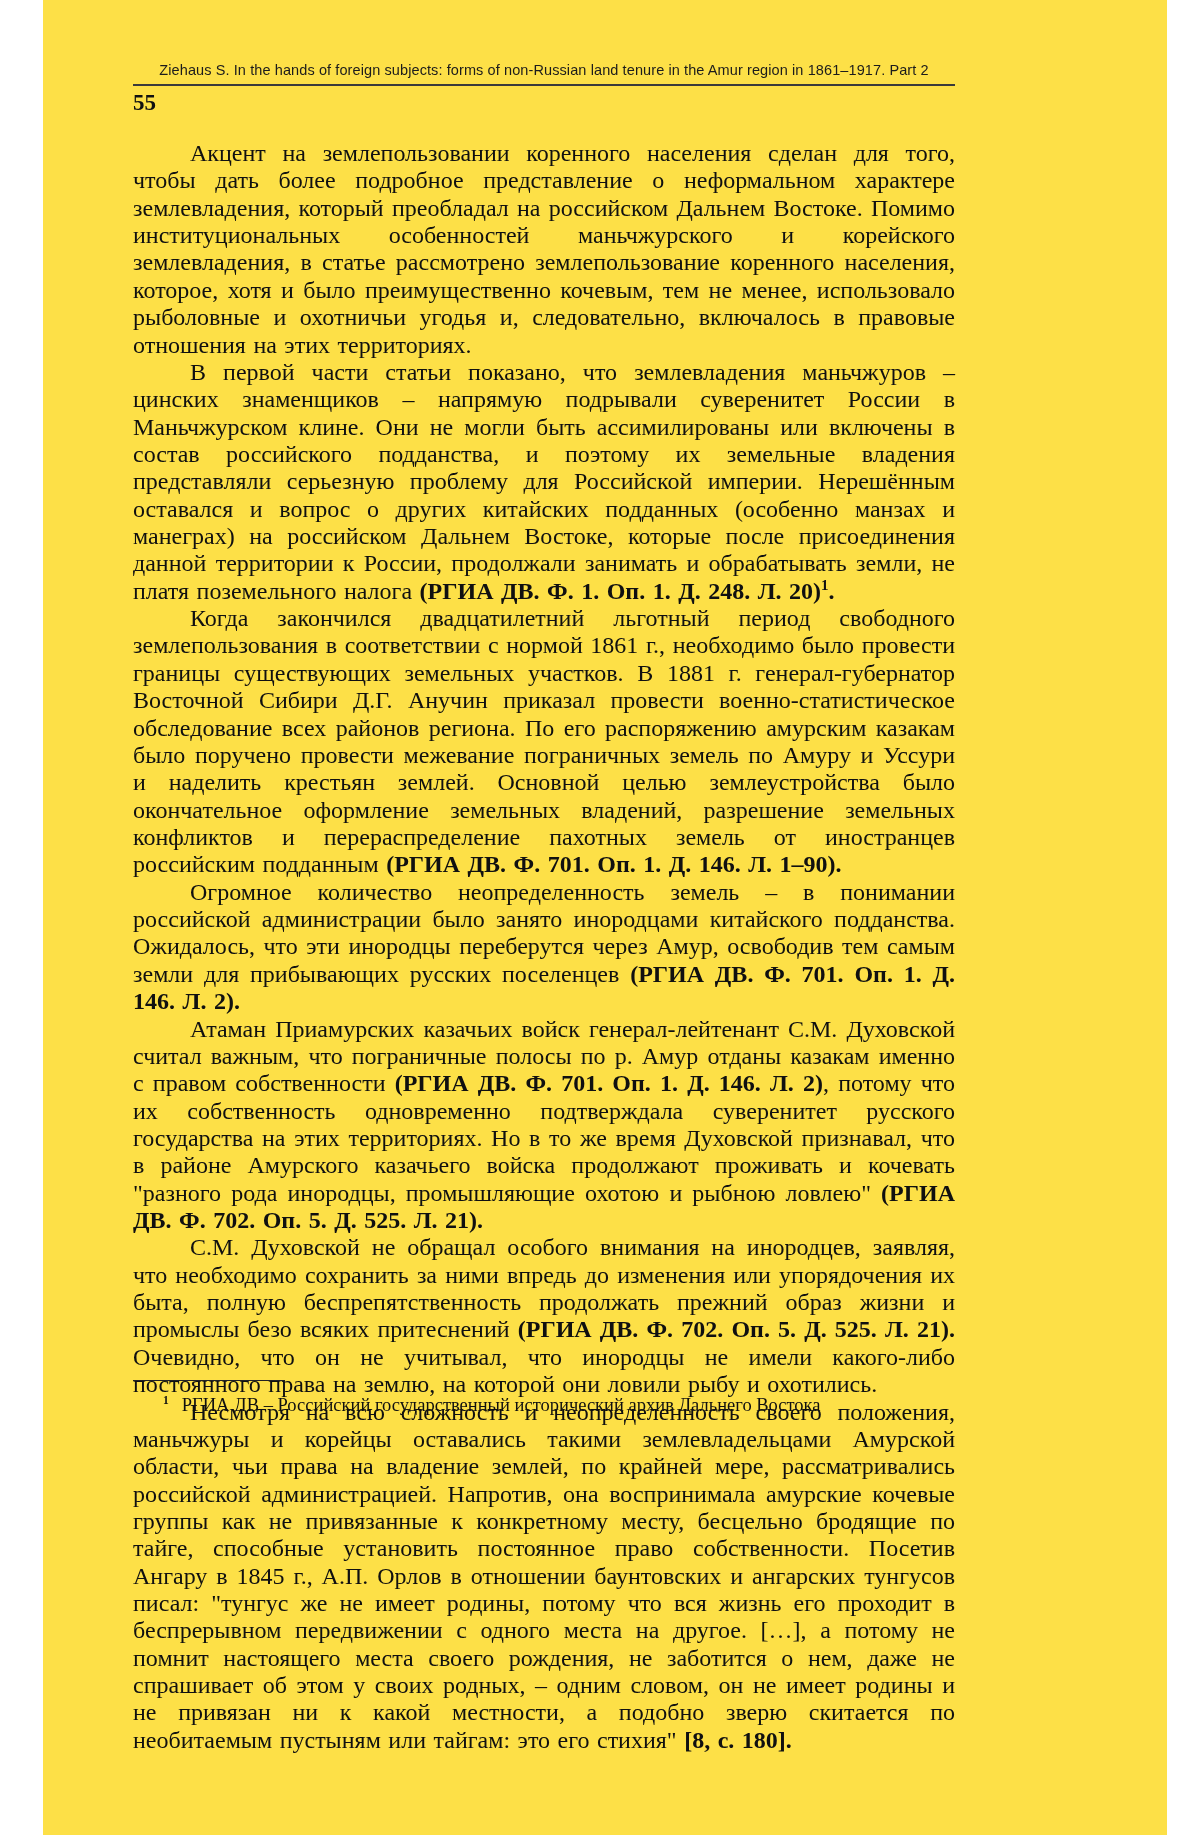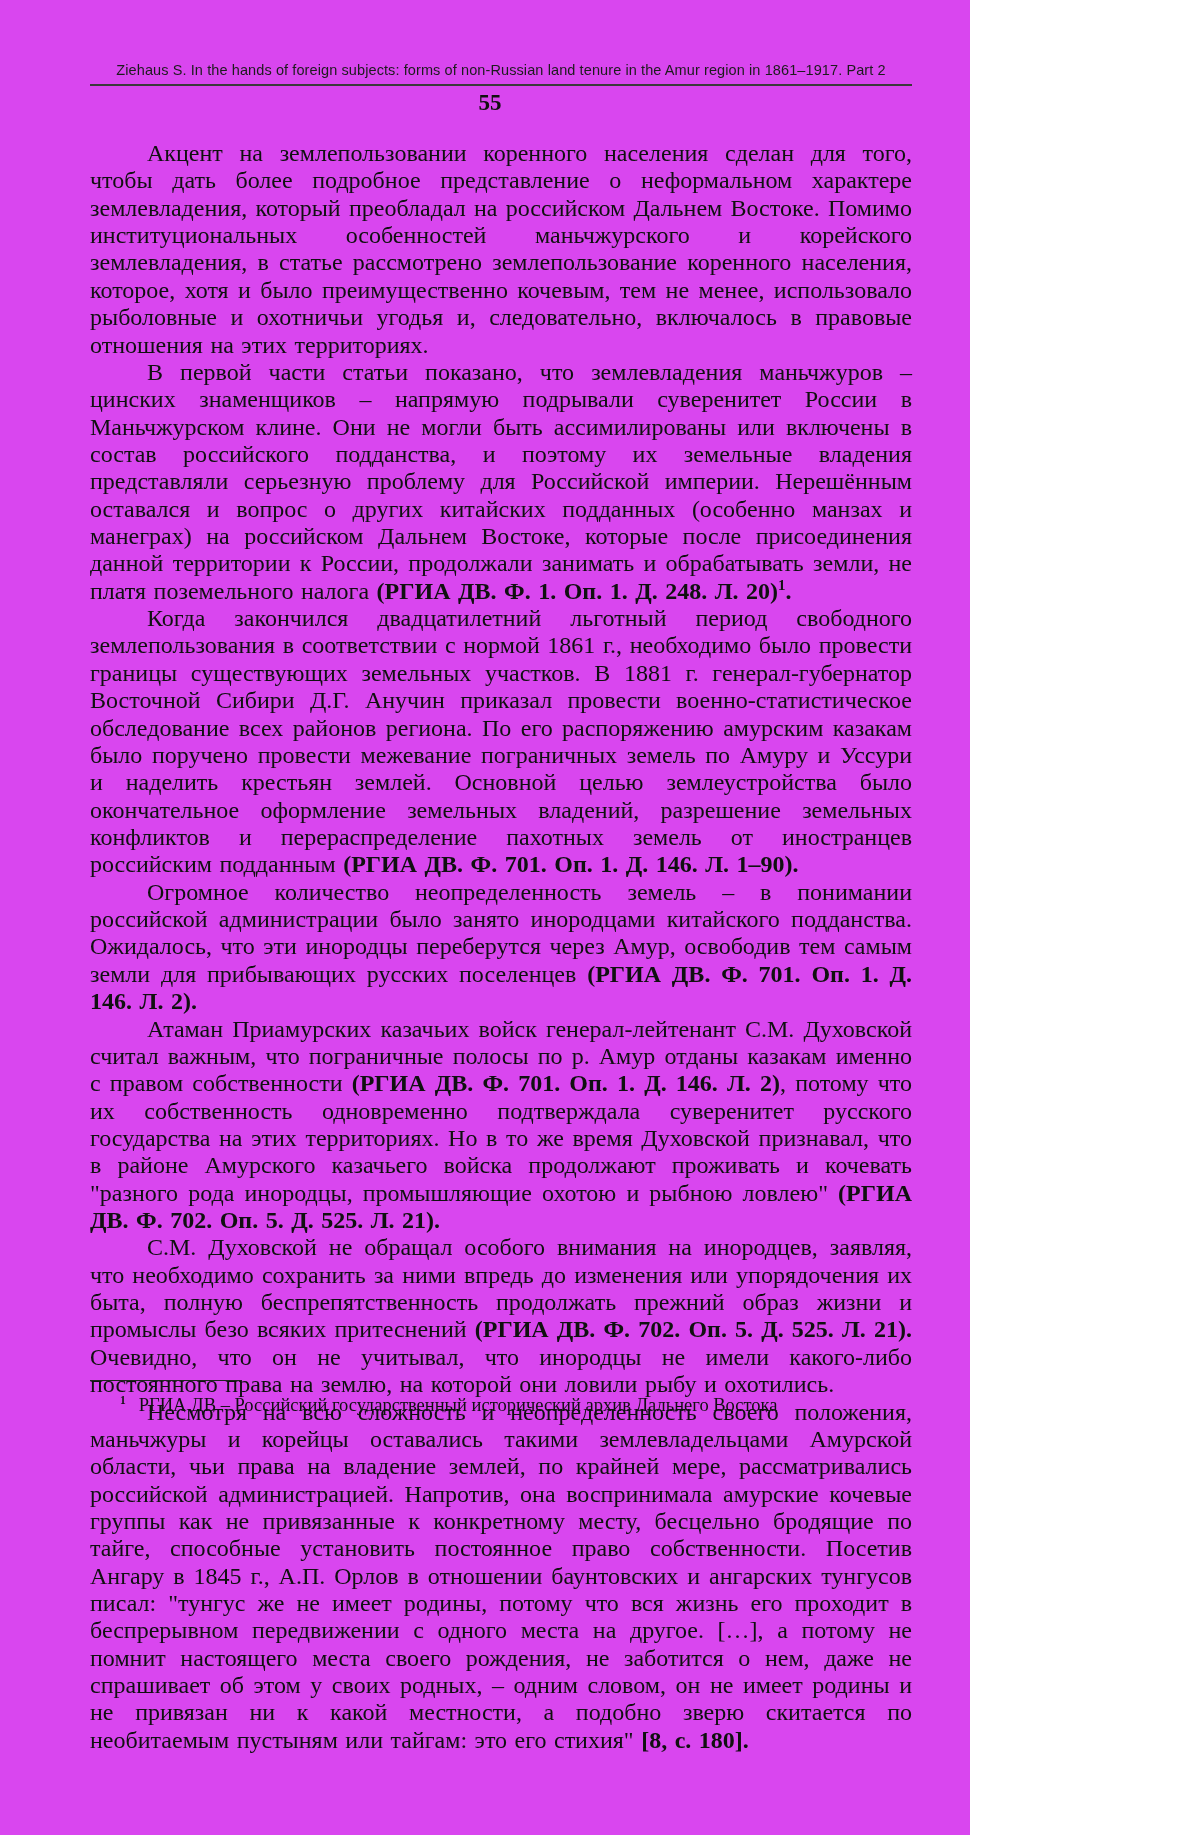--- a/index.html
+++ b/index.html
@@ -1,26 +1,27 @@
 <!DOCTYPE html>
 <html lang="ru"><head>
 <meta charset="utf-8">
 <style>
   * { box-sizing: border-box; }
   html, body { margin: 0; padding: 0; }
   body { background: #ffffff; }
 
   .page {
     position: relative;
-    width: 970px;
+    width: 1124px;
     height: 1835px;
-    background: #d946ef;
+    background: #fde047;
     font-family: "Liberation Serif", "DejaVu Serif", serif;
     color: #101010;
     overflow: hidden;
+    margin-left: 43px;
   }
 
   .column {
     position: absolute;
     left: 90px;
     top: 62px;
     width: 822px;
   }
 
   .running-head {
@@ -33,21 +34,21 @@
     white-space: nowrap;
   }
 
   .head-rule {
     border: none;
     border-top: 2px solid #3a3a3a;
     margin: 0;
   }
 
   .page-number {
-    text-align: center;
+    text-align: left;
     padding-right: 22px;
     font-weight: bold;
     font-size: 23px;
     margin-top: 4px;
     color: #101010;
   }
 
   .article-body {
     margin-top: 24px;
     font-size: 24px;

